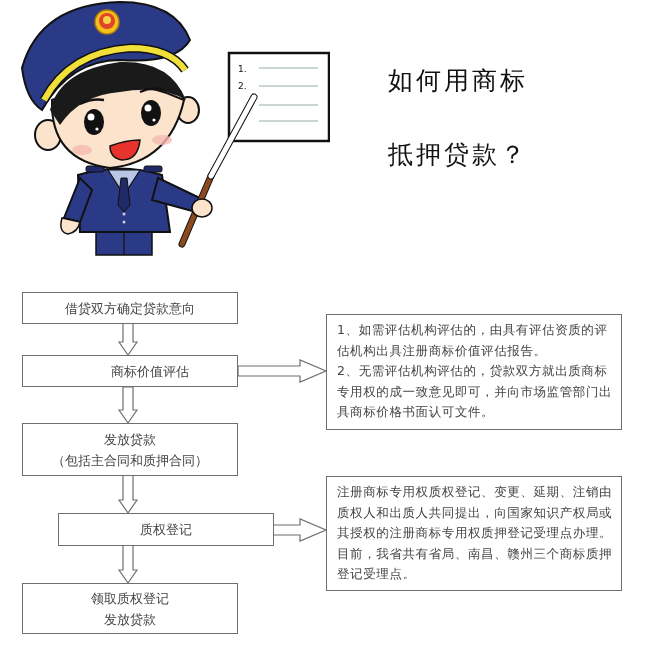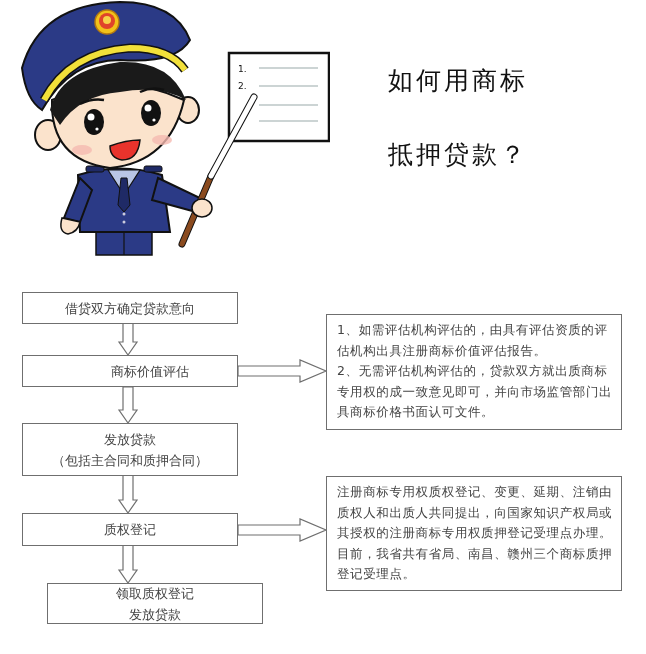--- a/index.html
+++ b/index.html
@@ -106,24 +106,24 @@
 <div class="step-box" style="top:292px;height:32px;">
   <span>借贷双方确定贷款意向</span>
 </div>
 <div class="step-box" style="top:355px;height:32px;padding-left:40px;">
   <span>商标价值评估</span>
 </div>
 <div class="step-box" style="top:423px;height:53px;">
   <span>发放贷款</span>
   <span>（包括主合同和质押合同）</span>
 </div>
-<div class="step-box" style="top:513px;height:33px;">
+<div class="step-box" style="top:513px;height:33px;margin-left:36px;">
   <span>质权登记</span>
 </div>
-<div class="step-box" style="top:583px;height:41px;margin-left:25px;">
+<div class="step-box" style="top:583px;height:51px;">
   <span>领取质权登记</span>
   <span>发放贷款</span>
 </div>
 
 <div class="note-box" style="top:314px;height:116px;">
   <p>1、如需评估机构评估的，由具有评估资质的评估机构出具注册商标价值评估报告。</p>
   <p>2、无需评估机构评估的，贷款双方就出质商标专用权的成一致意见即可，并向市场监管部门出具商标价格书面认可文件。</p>
 </div>
 <div class="note-box" style="top:476px;height:115px;">
   <p>注册商标专用权质权登记、变更、延期、注销由质权人和出质人共同提出，向国家知识产权局或其授权的注册商标专用权质押登记受理点办理。目前，我省共有省局、南昌、赣州三个商标质押登记受理点。</p>

